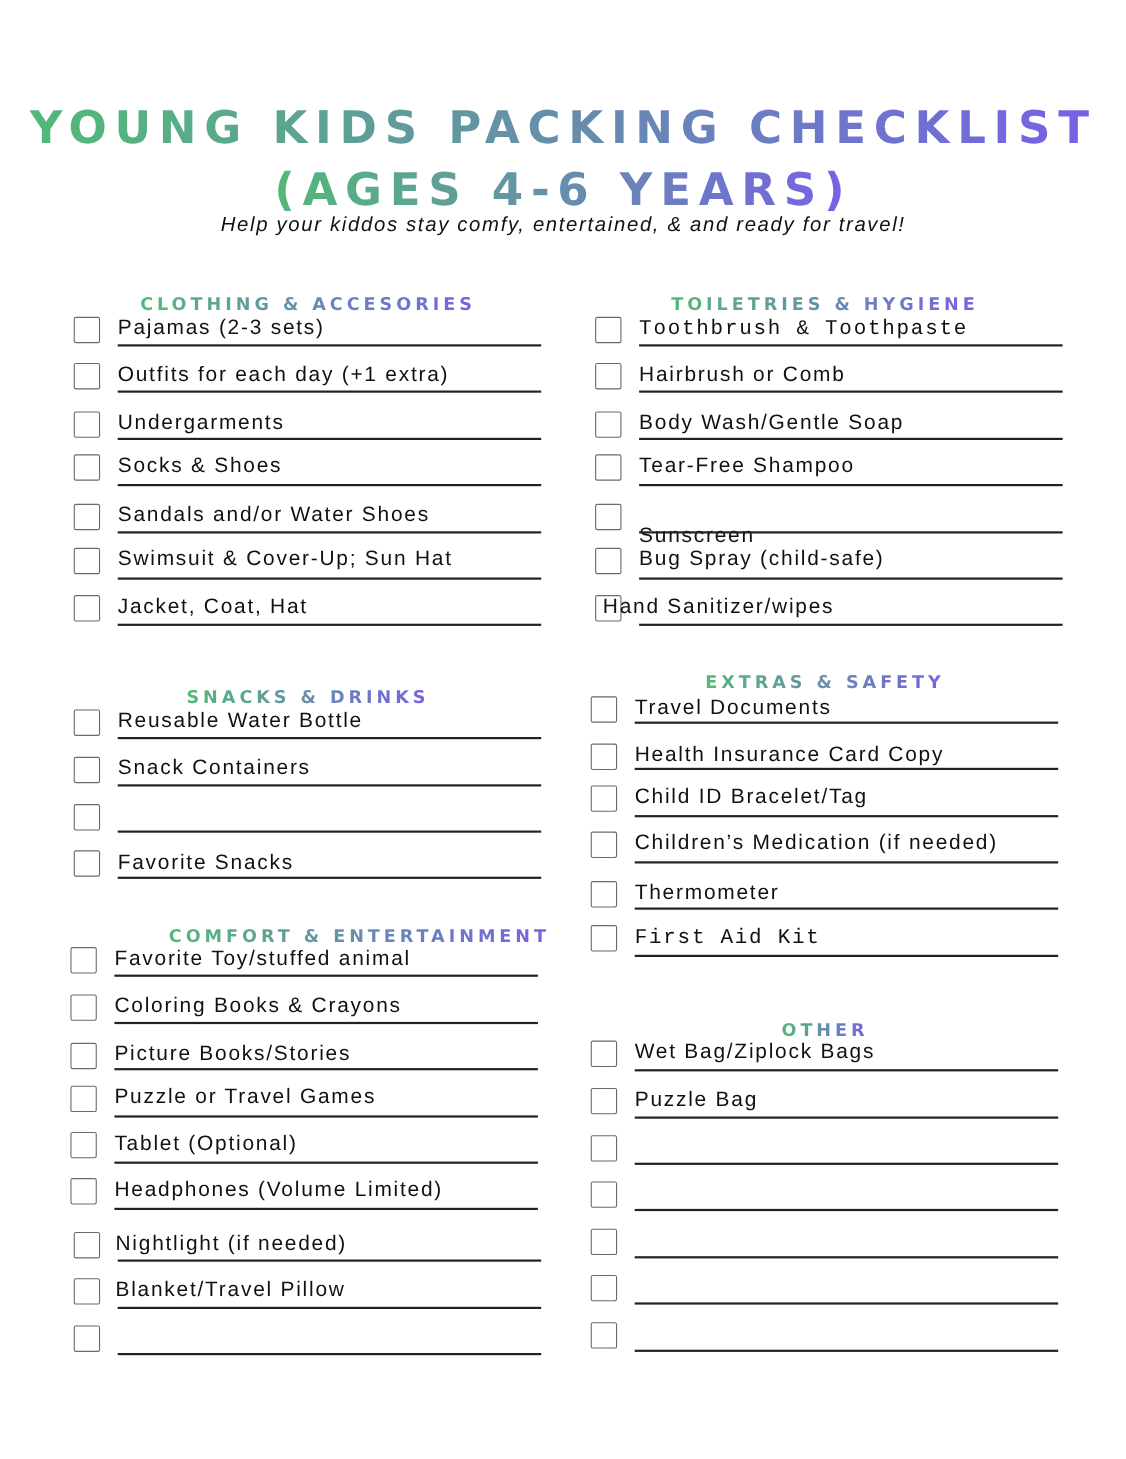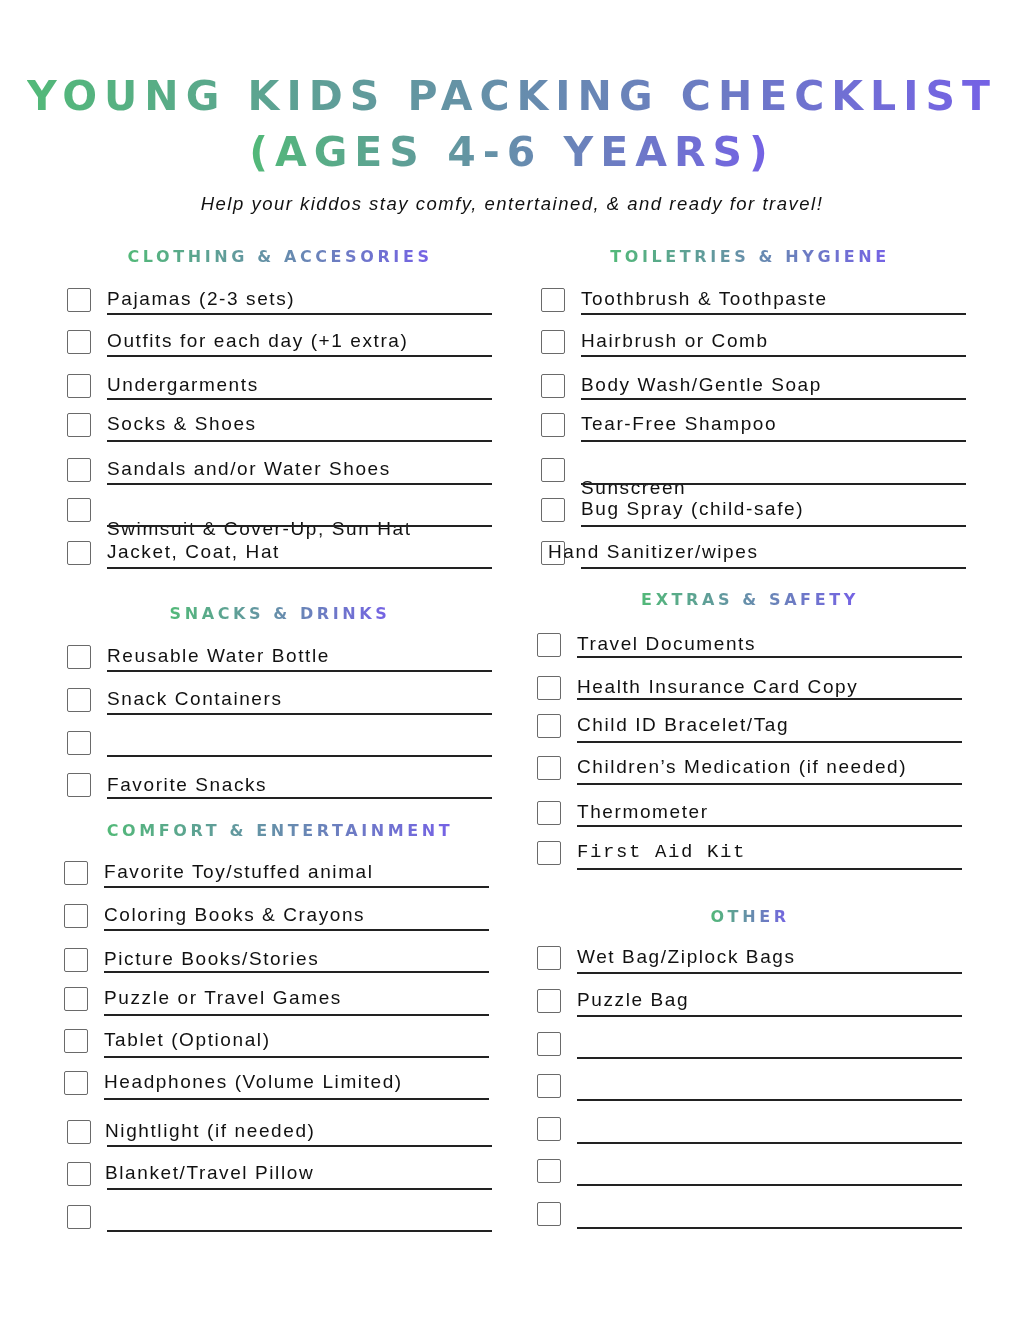--- a/index.html
+++ b/index.html
@@ -1,20 +1,21 @@
 <!DOCTYPE html>
 <html><head>
 <meta charset="utf-8">
 <style>
   html, body { margin: 0; padding: 0; background: #ffffff; }
   body { width: 1024px; height: 1326px; position: relative; overflow: hidden; font-family: "DejaVu Sans", sans-serif; }
   .grad {
     background: linear-gradient(90deg, #52b978 0%, #6592a6 45%, #7561e6 100%);
     -webkit-background-clip: text; background-clip: text; color: transparent;
     display: inline-block;
+    margin-top: 20px;
   }
   .title {
     position: absolute; left: 0; width: 1024px; text-align: center;
     font-family: "DejaVu Sans", sans-serif; font-weight: bold;
     font-size: 41px; letter-spacing: 7px; line-height: 48px;
   }
   .subtitle {
     position: absolute; left: 0; width: 1024px; top: 193px; text-align: center;
     font-family: "Liberation Sans", sans-serif; font-style: italic;
     font-size: 18.5px; letter-spacing: 1.5px; color: #111;
@@ -67,21 +68,21 @@
         <div class="txt" style="left: 107px; top: 413px;">Socks &amp; Shoes</div>
         <div class="line" style="left: 107px; width: 385px; top: 440px;"></div>
       </div>
       <div>
         <div class="cb" style="left: 67px; top: 458px;"></div>
         <div class="txt" style="left: 107px; top: 458px;">Sandals and/or Water Shoes</div>
         <div class="line" style="left: 107px; width: 385px; top: 483px;"></div>
       </div>
       <div>
         <div class="cb" style="left: 67px; top: 498px;"></div>
-        <div class="txt" style="left: 107px; top: 498px; margin-top: 20px;">Swimsuit &amp; Cover-Up; Sun Hat</div>
+        <div class="txt" style="left: 107px; top: 498px;">Swimsuit &amp; Cover-Up; Sun Hat</div>
         <div class="line" style="left: 107px; width: 385px; top: 525px;"></div>
       </div>
       <div>
         <div class="cb" style="left: 67px; top: 541px;"></div>
         <div class="txt" style="left: 107px; top: 541px;">Jacket, Coat, Hat</div>
         <div class="line" style="left: 107px; width: 385px; top: 567px;"></div>
       </div>
     </div>
     <div>
       <div class="sec-head" style="left: 60px; width: 440px; top: 603px;"><span class="grad">SNACKS &amp; DRINKS</span></div>
@@ -100,21 +101,21 @@
         <div class="txt" style="left: 107px; top: 774px;">Favorite Snacks</div>
         <div class="line" style="left: 107px; width: 385px; top: 755px;"></div>
       </div>
       <div>
         <div class="cb" style="left: 67px; top: 773px;"></div>
         <div class="txt" style="left: 107px; top: 773px; width: 385px; height: 22px;"></div>
         <div class="line" style="left: 107px; width: 385px; top: 797px;"></div>
       </div>
     </div>
     <div>
-      <div class="sec-head" style="left: 60px; width: 440px; top: 820px;"><span class="grad">COMFORT &amp; ENTERTAINMENT</span></div>
+      <div class="sec-head" style="left: 60px; width: 440px; top: 820px; text-align: right;"><span class="grad">COMFORT &amp; ENTERTAINMENT</span></div>
       <div>
         <div class="cb" style="left: 64px; top: 861px;"></div>
         <div class="txt" style="left: 104px; top: 861px;">Favorite Toy/stuffed animal</div>
         <div class="line" style="left: 104px; width: 385px; top: 886px;"></div>
       </div>
       <div>
         <div class="cb" style="left: 64px; top: 904px;"></div>
         <div class="txt" style="left: 104px; top: 904px;">Coloring Books &amp; Crayons</div>
         <div class="line" style="left: 104px; width: 385px; top: 929px;"></div>
       </div>
@@ -151,21 +152,21 @@
       <div>
         <div class="cb" style="left: 67px; top: 1205px;"></div>
         <div class="txt" style="left: 105px; top: 1205px; width: 385px; height: 22px;"></div>
         <div class="line" style="left: 107px; width: 385px; top: 1230px;"></div>
       </div>
     </div>
     <div>
       <div class="sec-head" style="left: 530px; width: 440px; top: 246px;"><span class="grad">TOILETRIES &amp; HYGIENE</span></div>
       <div>
         <div class="cb" style="left: 541px; top: 288px;"></div>
-        <div class="txt" style="left: 581px; top: 288px;">Toothbrush &amp; Toothpaste</div>
+        <div class="txt" style="left: 581px; top: 288px; font-family: Liberation Mono, monospace;">Toothbrush &amp; Toothpaste</div>
         <div class="line" style="left: 581px; width: 385px; top: 313px;"></div>
       </div>
       <div>
         <div class="cb" style="left: 541px; top: 330px;"></div>
         <div class="txt" style="left: 581px; top: 330px;">Hairbrush or Comb</div>
         <div class="line" style="left: 581px; width: 385px; top: 355px;"></div>
       </div>
       <div>
         <div class="cb" style="left: 541px; top: 374px;"></div>
         <div class="txt" style="left: 581px; top: 374px;">Body Wash/Gentle Soap</div>

